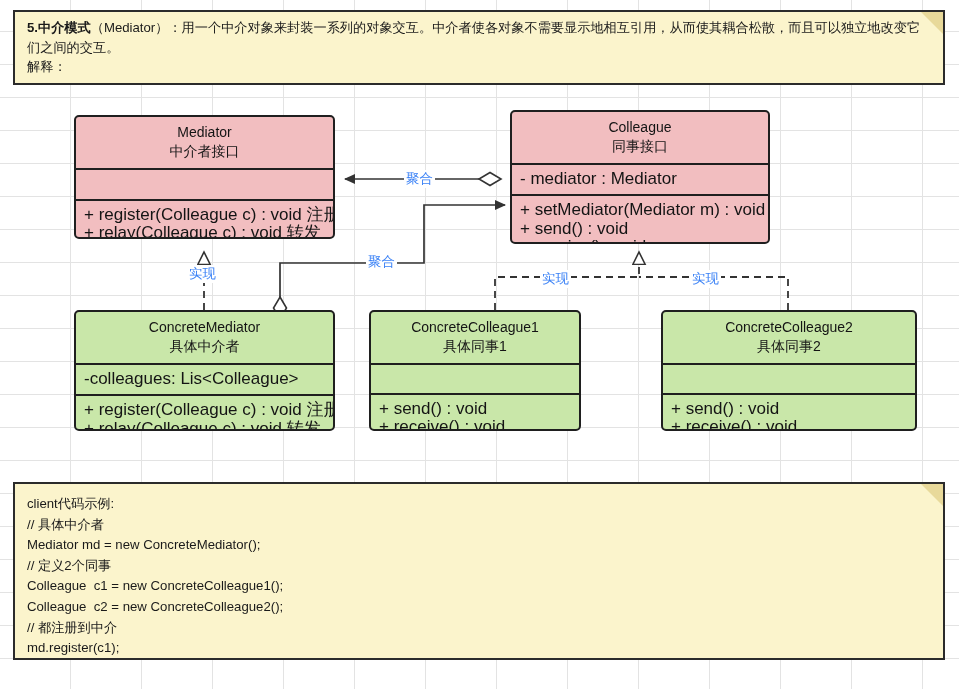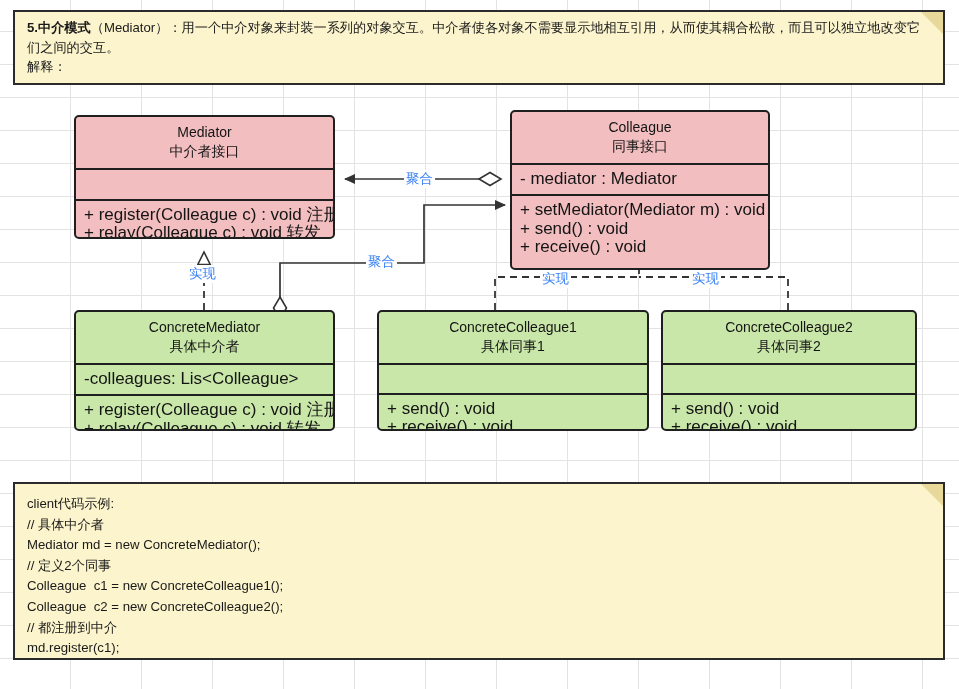--- a/index.html
+++ b/index.html
@@ -168,21 +168,21 @@
   </div>
   <div class="uml-sep"></div>
   <div class="uml-section empty" style="height:29px;"></div>
   <div class="uml-sep"></div>
   <div class="uml-section">
     <div class="uml-row">+ register(Colleague c) : void 注册</div>
     <div class="uml-row">+ relay(Colleague c) : void 转发</div>
   </div>
 </div>
 
-<div class="umlbox pink" style="left:510px; top:110px; width:260px; height:160px;">
+<div class="umlbox pink" style="left:510px; top:110px; width:260px; height:134px;">
   <div class="uml-title">
     <div>Colleague</div>
     <div>同事接口</div>
   </div>
   <div class="uml-sep"></div>
   <div class="uml-section">
     <div class="uml-row">- mediator : Mediator</div>
   </div>
   <div class="uml-sep"></div>
   <div class="uml-section">
@@ -201,21 +201,21 @@
   <div class="uml-section">
     <div class="uml-row">-colleagues: Lis&lt;Colleague&gt;</div>
   </div>
   <div class="uml-sep"></div>
   <div class="uml-section">
     <div class="uml-row">+ register(Colleague c) : void 注册</div>
     <div class="uml-row">+ relay(Colleague c) : void 转发</div>
   </div>
 </div>
 
-<div class="umlbox green" style="left:377px; top:310px; width:272px; height:121px;">
+<div class="umlbox green" style="left:369px; top:310px; width:212px; height:121px;">
   <div class="uml-title">
     <div>ConcreteColleague1</div>
     <div>具体同事1</div>
   </div>
   <div class="uml-sep"></div>
   <div class="uml-section empty" style="height:28px;"></div>
   <div class="uml-sep"></div>
   <div class="uml-section">
     <div class="uml-row">+ send() : void</div>
     <div class="uml-row">+ receive() : void</div>

